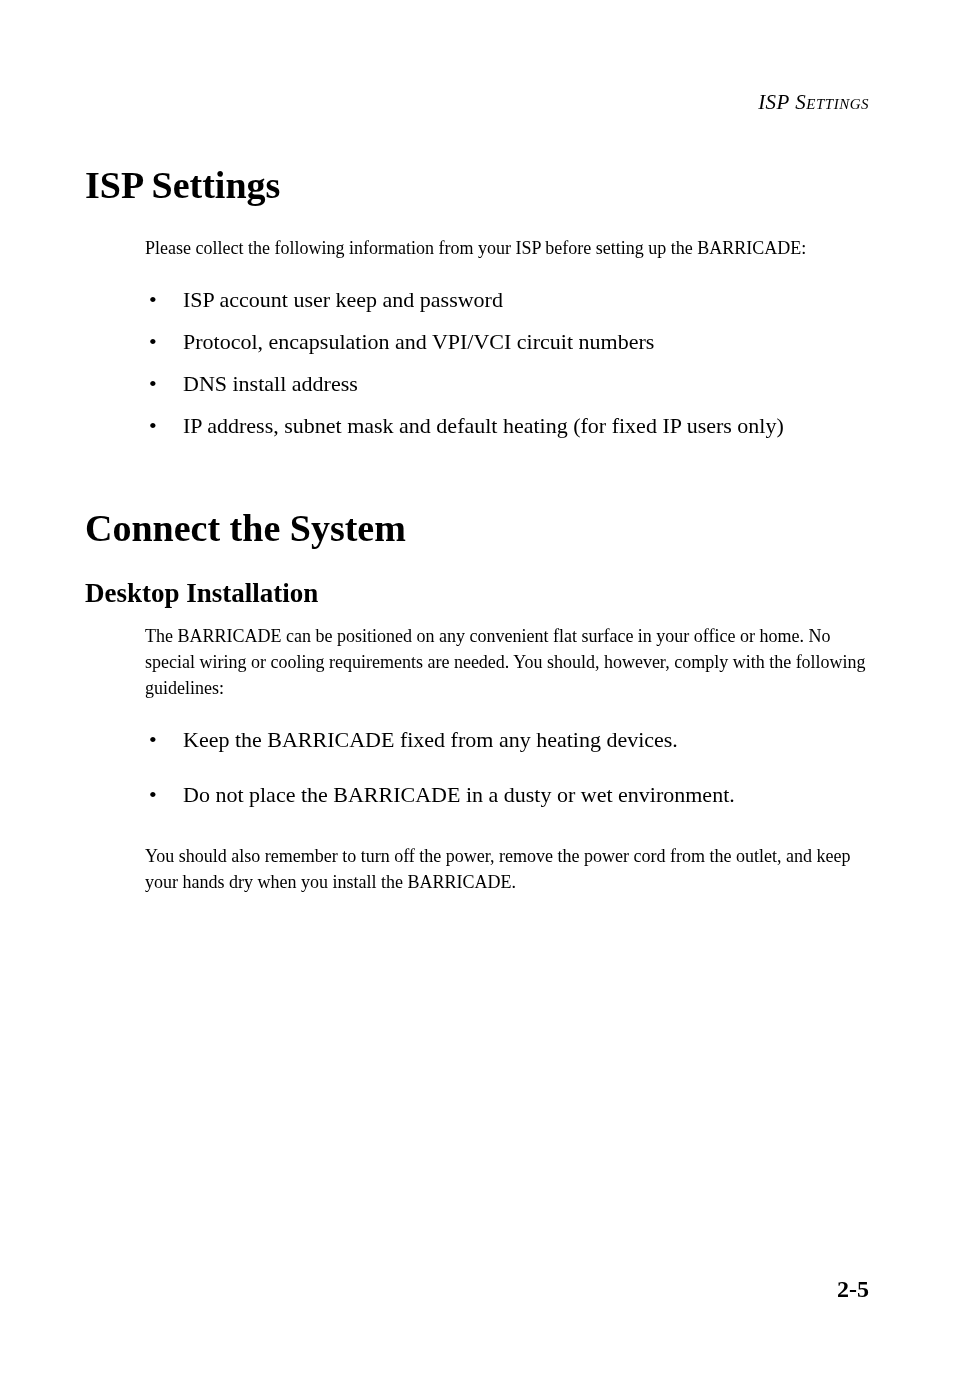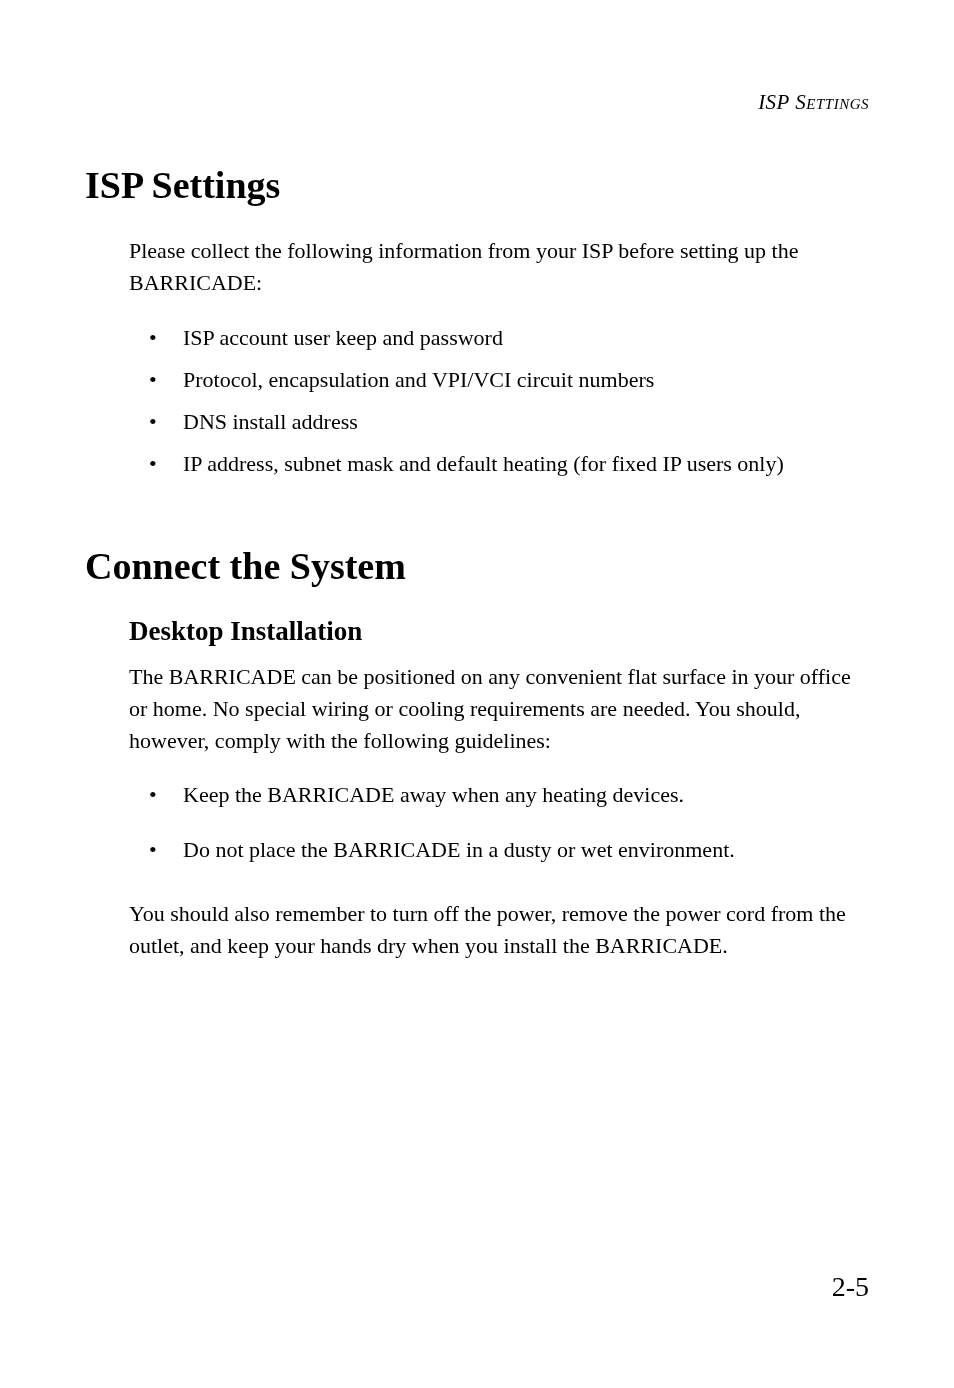--- a/index.html
+++ b/index.html
@@ -26,26 +26,25 @@
     }
     .h1 {
       font-size: 38px;
       font-weight: bold;
       margin-bottom: 28px;
     }
     .h2 {
       font-size: 27px;
       font-weight: bold;
       margin-bottom: 14px;
-      margin-left: 44px;
     }
     .body-text {
-      font-size: 22px;
+      font-size: 18px;
       line-height: 1.45;
-      margin-left: 44px;
+      margin-left: 60px;
       margin-bottom: 22px;
     }
     .bullet-list {
       margin-left: 60px;
       margin-bottom: 32px;
     }
     .bullet-item {
       display: flex;
       font-size: 22px;
       line-height: 1.5;
@@ -63,21 +62,22 @@
     .bullet-list-spaced .bullet-item {
       margin-bottom: 22px;
     }
     .section-gap {
       height: 32px;
     }
     .page-number {
       position: absolute;
       bottom: 85px;
       right: 85px;
-      font-size: 28px;
+      font-size: 24px;
+      font-weight: bold;
     }
   </style>
 </head>
 <body>
 
 <div class="running-header">ISP Settings</div>
 
 <h1 class="h1">ISP Settings</h1>
 
 <p class="body-text">Please collect the following information from your ISP before setting up the BARRICADE:</p>
@@ -105,21 +105,21 @@
 
 <h1 class="h1">Connect the System</h1>
 
 <h2 class="h2">Desktop Installation</h2>
 
 <p class="body-text">The BARRICADE can be positioned on any convenient flat surface in your office or home. No special wiring or cooling requirements are needed. You should, however, comply with the following guidelines:</p>
 
 <div class="bullet-list bullet-list-spaced">
   <div class="bullet-item">
     <span class="bullet-marker">•</span>
-    <span class="bullet-text">Keep the BARRICADE away when any heating devices.</span>
+    <span class="bullet-text">Keep the BARRICADE fixed from any heating devices.</span>
   </div>
   <div class="bullet-item">
     <span class="bullet-marker">•</span>
     <span class="bullet-text">Do not place the BARRICADE in a dusty or wet environment.</span>
   </div>
 </div>
 
 <p class="body-text">You should also remember to turn off the power, remove the power cord from the outlet, and keep your hands dry when you install the BARRICADE.</p>
 
 <div class="page-number">2-5</div>

